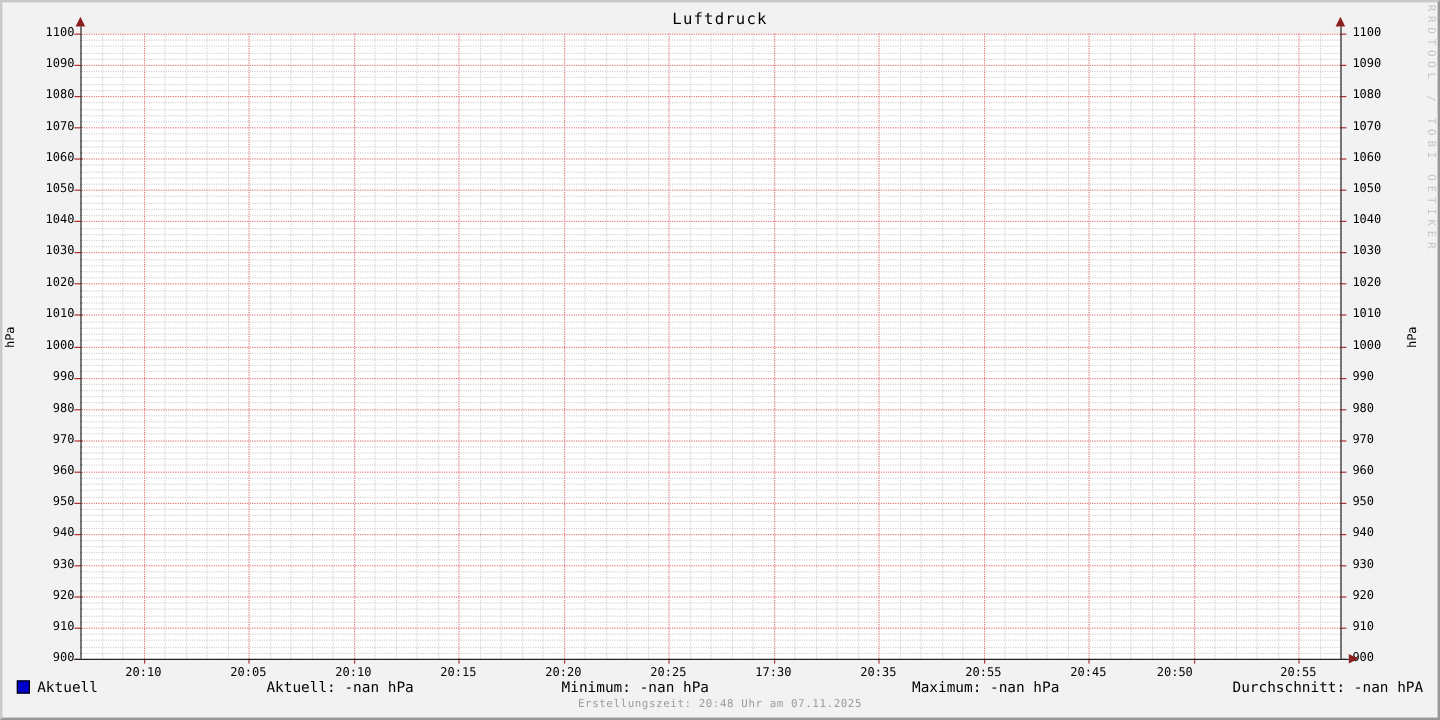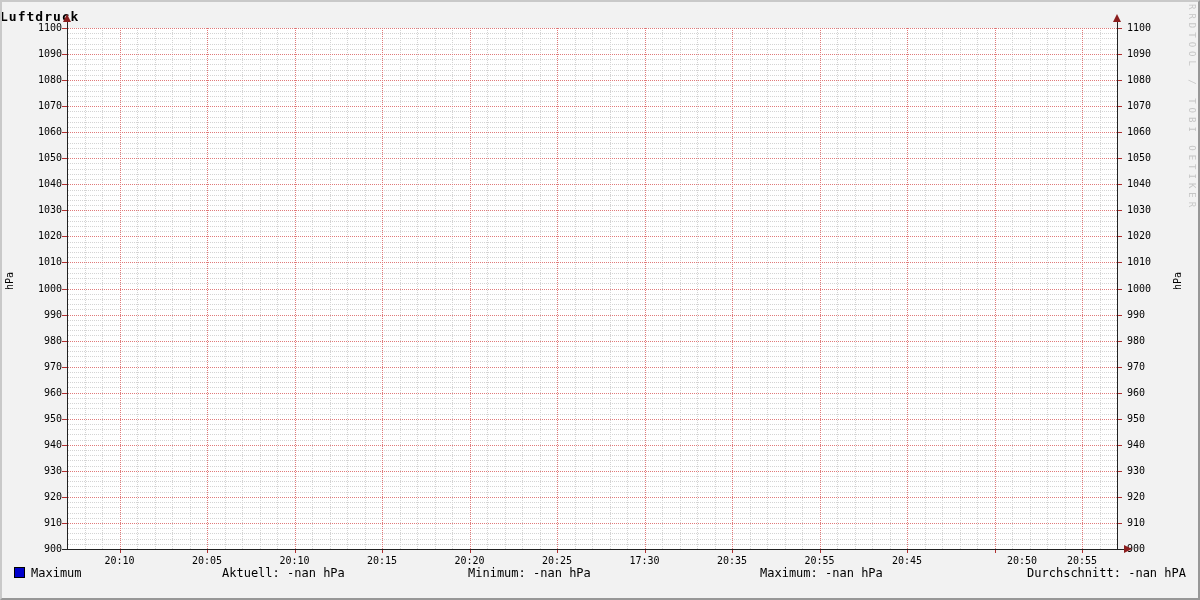--- a/index.html
+++ b/index.html
@@ -1,22 +1,22 @@
 <!DOCTYPE html>
 <html><head>
 <meta charset="utf-8">
 <style>
   html,body{margin:0;padding:0;background:#fff}
   #graph{position:relative;width:1200px;height:600px;background:var(--bg,#f2f2f2);
          font-family:"DejaVu Sans Mono",monospace;color:#000;overflow:hidden}
   .bevel{position:absolute;inset:0;pointer-events:none;z-index:10;
          border-top:2px solid #c9c9c9;border-left:2px solid #c9c9c9;
          border-bottom:2px solid #979797;border-right:2px solid #979797}
-  #title{position:absolute;top:9px;left:0;right:0;text-align:left;
-         font-size:13px;font-weight:bold;letter-spacing:1px}
+  #title{position:absolute;top:9px;left:0;right:0;text-align:center;
+         font-size:13px;font-weight:normal;letter-spacing:1px}
   #plot{position:absolute;left:67px;top:28px;width:1050px;height:521px;background:var(--canvas,#fff)}
   .grid{position:absolute}
   .grid.h{left:0;width:100%;height:0;border-top:1px dotted}
   .grid.v{top:0;height:100%;width:0;border-left:1px dotted}
   .grid.major{border-color:var(--major,#e07a7a)}
   .grid.minor{border-color:var(--minor,#d4d4d4)}
   .tick{position:absolute;background:var(--tick,#b03030)}
   .tick.y-side{width:5px;height:1px}
   .tick.x-bottom{width:1px;height:4px}
   .axis{position:absolute;background:var(--axis,#222)}
@@ -317,36 +317,37 @@
       <div class="tick x-bottom" style="left: 665px; top: 521px;"></div>
       <div class="xlab" style="left: 635px;">20:35</div>
       <div class="grid v major" style="left: 752.5px;"></div>
       <div class="tick x-bottom" style="left: 752.5px; top: 521px;"></div>
       <div class="xlab" style="left: 722.5px;">20:55</div>
       <div class="grid v major" style="left: 840px;"></div>
       <div class="tick x-bottom" style="left: 840px; top: 521px;"></div>
       <div class="xlab" style="left: 810px;">20:45</div>
       <div class="grid v major" style="left: 927.5px;"></div>
       <div class="tick x-bottom" style="left: 927.5px; top: 521px;"></div>
-      <div class="xlab" style="left: 925px;">20:50</div>
+      <div class="xlab" style="left: 882px;">20:50</div>
       <div class="grid v major" style="left: 1015px;"></div>
       <div class="tick x-bottom" style="left: 1015px; top: 521px;"></div>
       <div class="xlab" style="left: 985px;">20:55</div>
       <div class="axis vert" style="left: 0px;"></div>
       <div class="axis vert" style="left: 1050px;"></div>
       <div class="axis horiz" style="top: 521px; left: -5px; width: 1062px;"></div>
       <div class="arrow up" style="left: -4px; top: -14px;"></div>
       <div class="arrow up" style="left: 1046px; top: -14px;"></div>
       <div class="arrow right" style="left: 1057px; top: 517px;"></div>
     </div>
 
   <div id="watermark" class="vtext">RRDTOOL / TOBI OETIKER</div>
 
   <div id="legend">
     <span id="swatch" style="background: rgb(0, 0, 204);"></span>
-    <span id="series-name">Maximum</span>
+    <span id="series-name">Aktuell</span>
     <span id="stat-0" class="stat">Aktuell: -nan hPa</span>
     <span id="stat-1" class="stat">Minimum: -nan hPa</span>
     <span id="stat-2" class="stat">Maximum: -nan hPa</span>
     <span id="stat-3" class="stat">Durchschnitt: -nan hPA</span>
   </div>
 
+  <div id="creation">Erstellungszeit: 20:48 Uhr am 07.11.2025</div>
 </div>
 
 </body></html>

